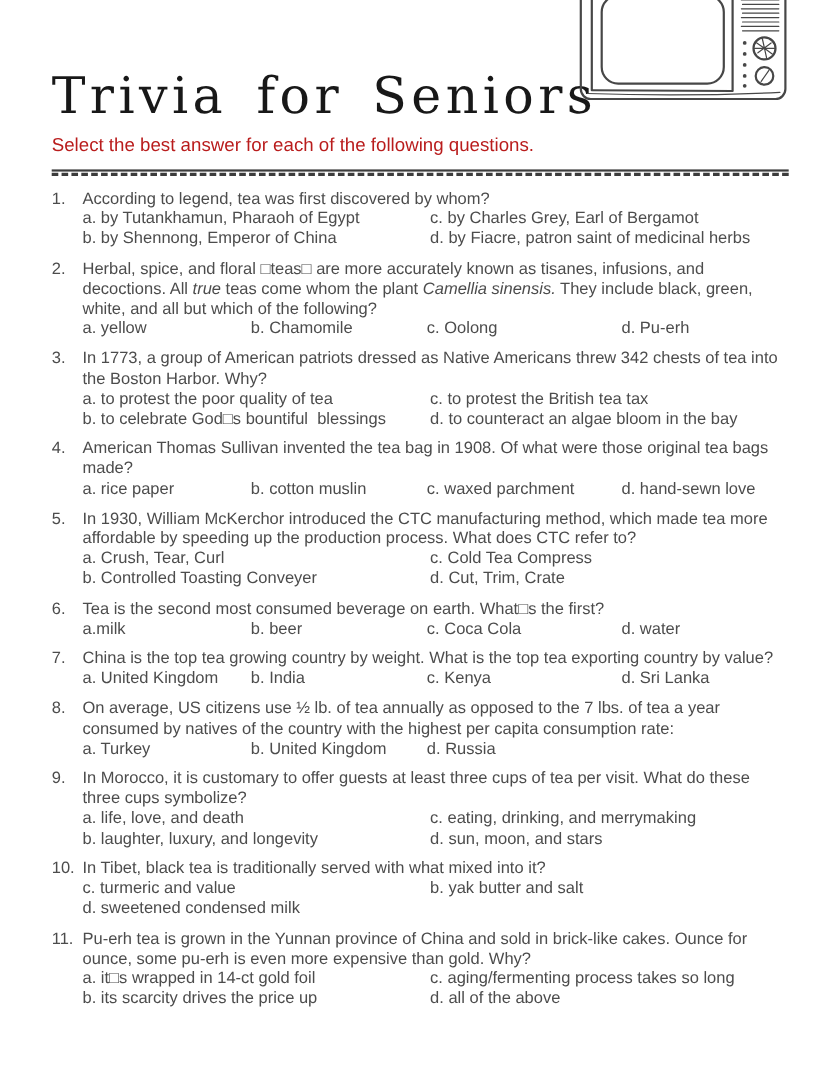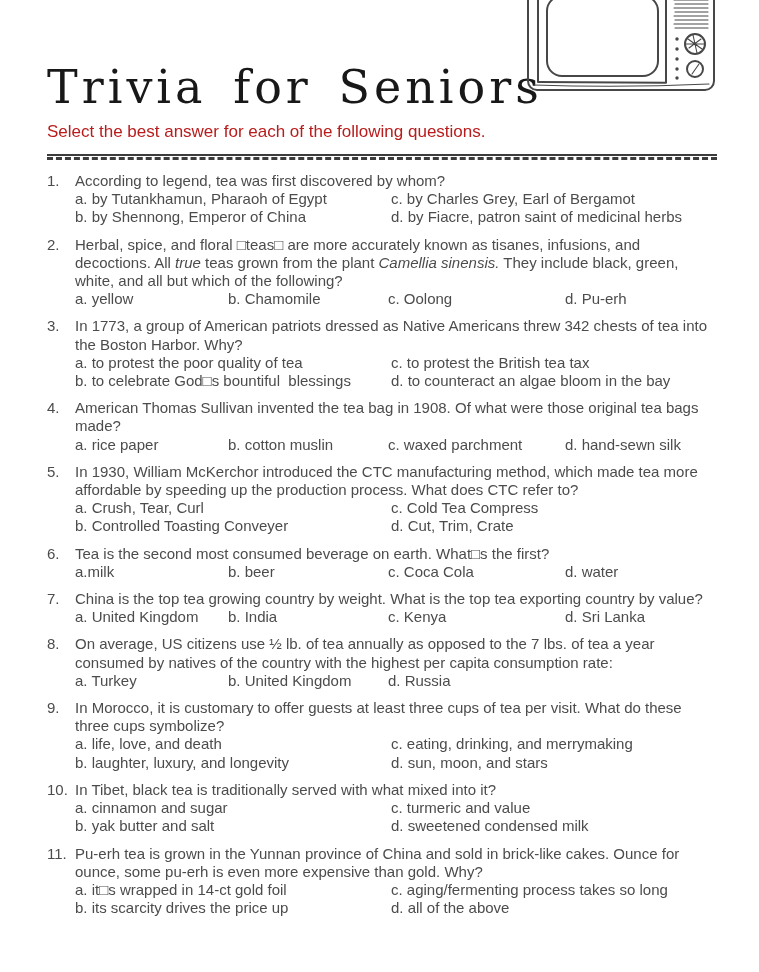--- a/index.html
+++ b/index.html
@@ -116,21 +116,21 @@
           <div class="opt">c. by Charles Grey, Earl of Bergamot</div>
           <div class="opt">b. by Shennong, Emperor of China</div>
           <div class="opt">d. by Fiacre, patron saint of medicinal herbs</div>
         </div>
       </div>
     </div>
 
     <div class="q">
       <div class="qnum">2.</div>
       <div class="qbody">
-        <div class="qtext"><span>Herbal, spice, and floral □teas□ are more accurately known as tisanes, infusions, and decoctions. All </span><span style="font-style: italic;">true</span><span> teas grown from the plant </span><span style="font-style: italic;">Camellia sinensis.</span><span> They include black, green, white, and all but which of the following?</span></div>
+        <div class="qtext"><span>Herbal, spice, and floral □teas□ are more accurately known as tisanes, infusions, and decoctions. All </span><span style="font-style: italic;">true</span><span> teas come whom the plant </span><span style="font-style: italic;">Camellia sinensis.</span><span> They include black, green, white, and all but which of the following?</span></div>
         <div class="opts4">
           <div class="opt">a. yellow</div>
           <div class="opt">b. Chamomile</div>
           <div class="opt">c. Oolong</div>
           <div class="opt">d. Pu-erh</div>
         </div>
       </div>
     </div>
 
     <div class="q">
@@ -147,21 +147,21 @@
     </div>
 
     <div class="q">
       <div class="qnum">4.</div>
       <div class="qbody">
         <div class="qtext">American Thomas Sullivan invented the tea bag in 1908. Of what were those original tea bags made?</div>
         <div class="opts4">
           <div class="opt">a. rice paper</div>
           <div class="opt">b. cotton muslin</div>
           <div class="opt">c. waxed parchment</div>
-          <div class="opt">d. hand-sewn silk</div>
+          <div class="opt">d. hand-sewn love</div>
         </div>
       </div>
     </div>
 
     <div class="q">
       <div class="qnum">5.</div>
       <div class="qbody">
         <div class="qtext">In 1930, William McKerchor introduced the CTC manufacturing method, which made tea more affordable by speeding up the production process. What does CTC refer to?</div>
         <div class="opts2">
           <div class="opt">a. Crush, Tear, Curl</div>
@@ -221,21 +221,20 @@
           <div class="opt">d. sun, moon, and stars</div>
         </div>
       </div>
     </div>
 
     <div class="q">
       <div class="qnum">10.</div>
       <div class="qbody">
         <div class="qtext">In Tibet, black tea is traditionally served with what mixed into it?</div>
         <div class="opts2">
-          <div class="opt">a. cinnamon and sugar</div>
           <div class="opt">c. turmeric and value</div>
           <div class="opt">b. yak butter and salt</div>
           <div class="opt">d. sweetened condensed milk</div>
         </div>
       </div>
     </div>
 
     <div class="q">
       <div class="qnum">11.</div>
       <div class="qbody">

